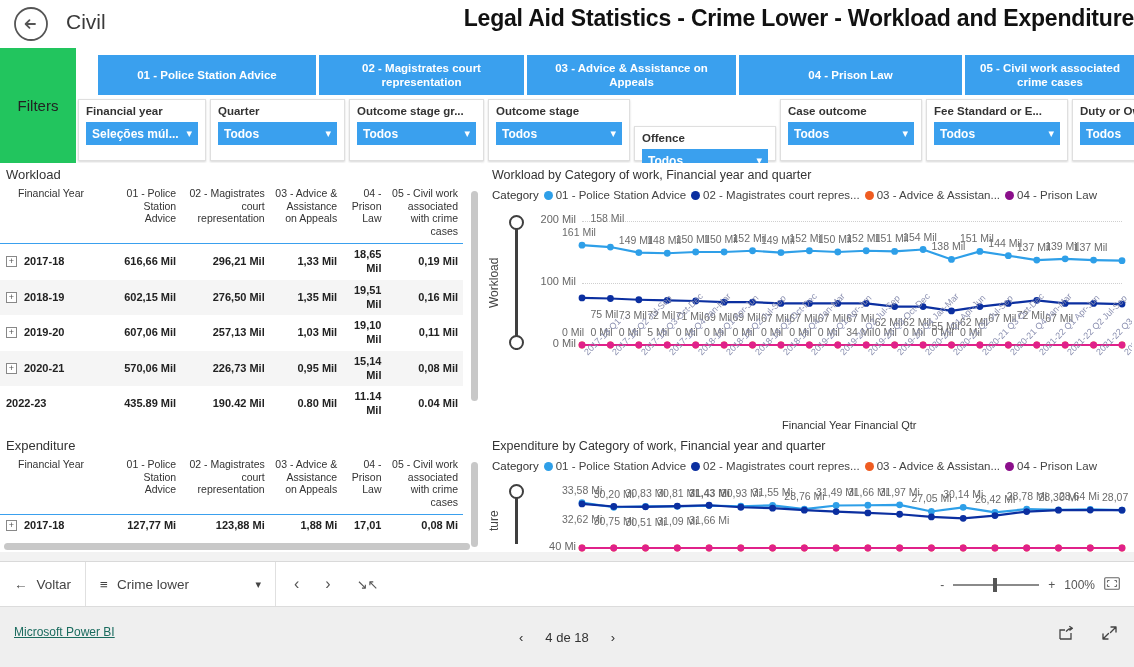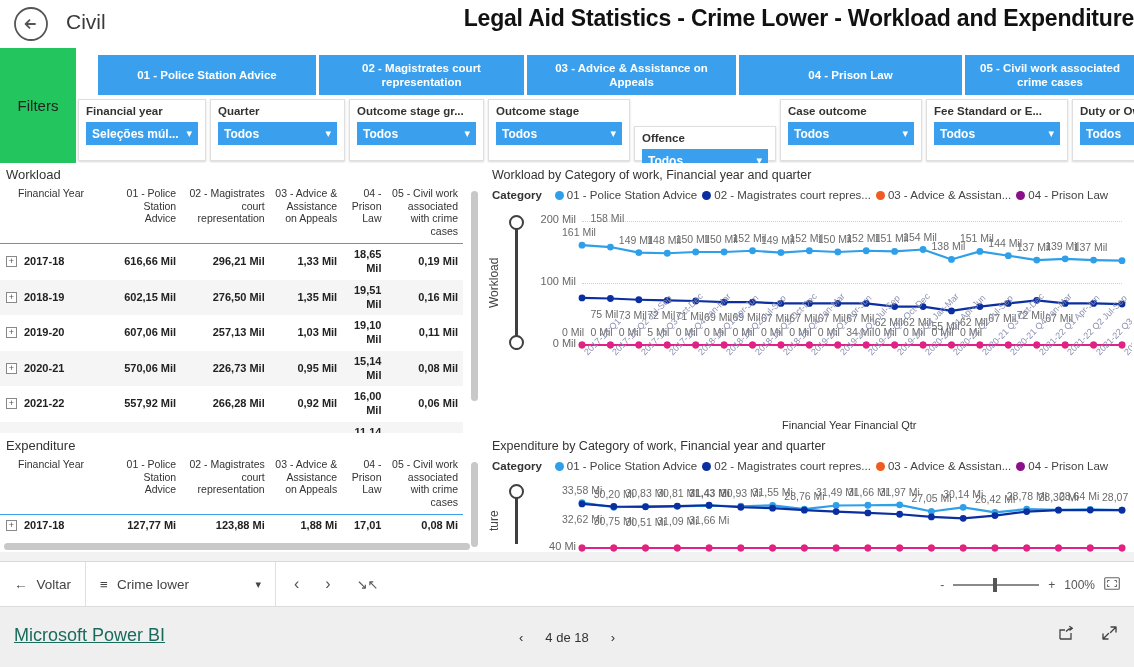--- a/index.html
+++ b/index.html
@@ -89,21 +89,21 @@
     position:absolute; right:3px; width:7px; background:#c8c8c8; border-radius:4px;
   }
   .hscroll {
     position:absolute; height:7px; background:#c8c8c8; border-radius:4px;
   }
 
   
   .chart-card { position:absolute; background:#fff; overflow:hidden; }
   .chart-title { font-size:12.5px; color:#333; padding:5px 0 0 8px; }
   .legend { display:flex; align-items:center; gap:5px; padding:7px 0 0 8px; font-size:11.5px; color:#444; }
-  .legend .lg-cap { font-weight:bold; color:#333; margin-right:8px; }
+  .legend .lg-cap { font-weight:normal; color:#333; margin-right:0; }
   .legend .lg-item { display:flex; align-items:center; gap:3px; white-space:nowrap; }
   .dot { width:9px; height:9px; border-radius:50%; display:inline-block; }
 
   .plot { position:relative; }
   .ylabel {
     position:absolute; font-size:12px; color:#444;
     writing-mode:vertical-rl; transform:rotate(180deg); text-align:center;
   }
   .ytick { position:absolute; font-size:11px; color:#666; text-align:right; width:52px; }
   .gridline { position:absolute; border-top:1px dotted #cfcfcf; }
@@ -125,21 +125,21 @@
     border-right:1px solid #e0e0e0; font-size:13.5px; color:#444; cursor:pointer; }
   .tb-arrows { height:45px; display:flex; align-items:center; gap:26px; padding:0 18px;
     font-size:16px; color:#555; }
   .tb-zoom { position:absolute; right:14px; top:0; height:45px; display:flex;
     align-items:center; gap:9px; font-size:12px; color:#555; }
   .zoom-track { width:86px; height:2px; background:#8a8a8a; position:relative; }
   .zoom-thumb { position:absolute; left:40px; top:-6px; width:4px; height:14px; background:#555; }
 
   .statusbar { position:absolute; left:0; top:606px; width:1134px; height:61px;
     background:#efefef; border-top:1px solid #dcdcdc; }
-  .pbi-link { position:absolute; left:14px; top:18px; font-size:18px; color:#1a6b5e;
+  .pbi-link { position:absolute; left:14px; top:18px; font-size:12px; color:#1a6b5e;
     text-decoration:underline; cursor:pointer; }
   .pager { position:absolute; left:0; top:0; width:1134px; height:61px;
     display:flex; align-items:center; justify-content:center; gap:22px;
     font-size:13px; color:#333; }
   .sb-right { position:absolute; right:16px; top:18px; display:flex; gap:26px;
     font-size:15px; color:#444; }
   .gapbar { position:absolute; left:0; top:552px; width:1134px; height:9px; background:#f2f2f2; }
 </style>
 </head>
 <body>
@@ -265,28 +265,20 @@
             <td>19,10 Mil</td>
             <td>0,11 Mil</td>
           </tr>
           <tr>
             <td class="c0"><span class="expander">+</span><span>2020-21</span></td>
             <td>570,06 Mil</td>
             <td>226,73 Mil</td>
             <td>0,95 Mil</td>
             <td>15,14 Mil</td>
             <td>0,08 Mil</td>
-          </tr>
-          <tr>
-            <td class="c0"><span class="expander">+</span><span>2021-22</span></td>
-            <td>557,92 Mil</td>
-            <td>266,28 Mil</td>
-            <td>0,92 Mil</td>
-            <td>16,00 Mil</td>
-            <td>0,06 Mil</td>
           </tr>
           <tr>
             <td class="c0"><span>2022-23</span></td>
             <td>435.89 Mil</td>
             <td>190.42 Mil</td>
             <td>0.80 Mil</td>
             <td>11.14 Mil</td>
             <td>0.04 Mil</td>
           </tr>
         </tbody>

